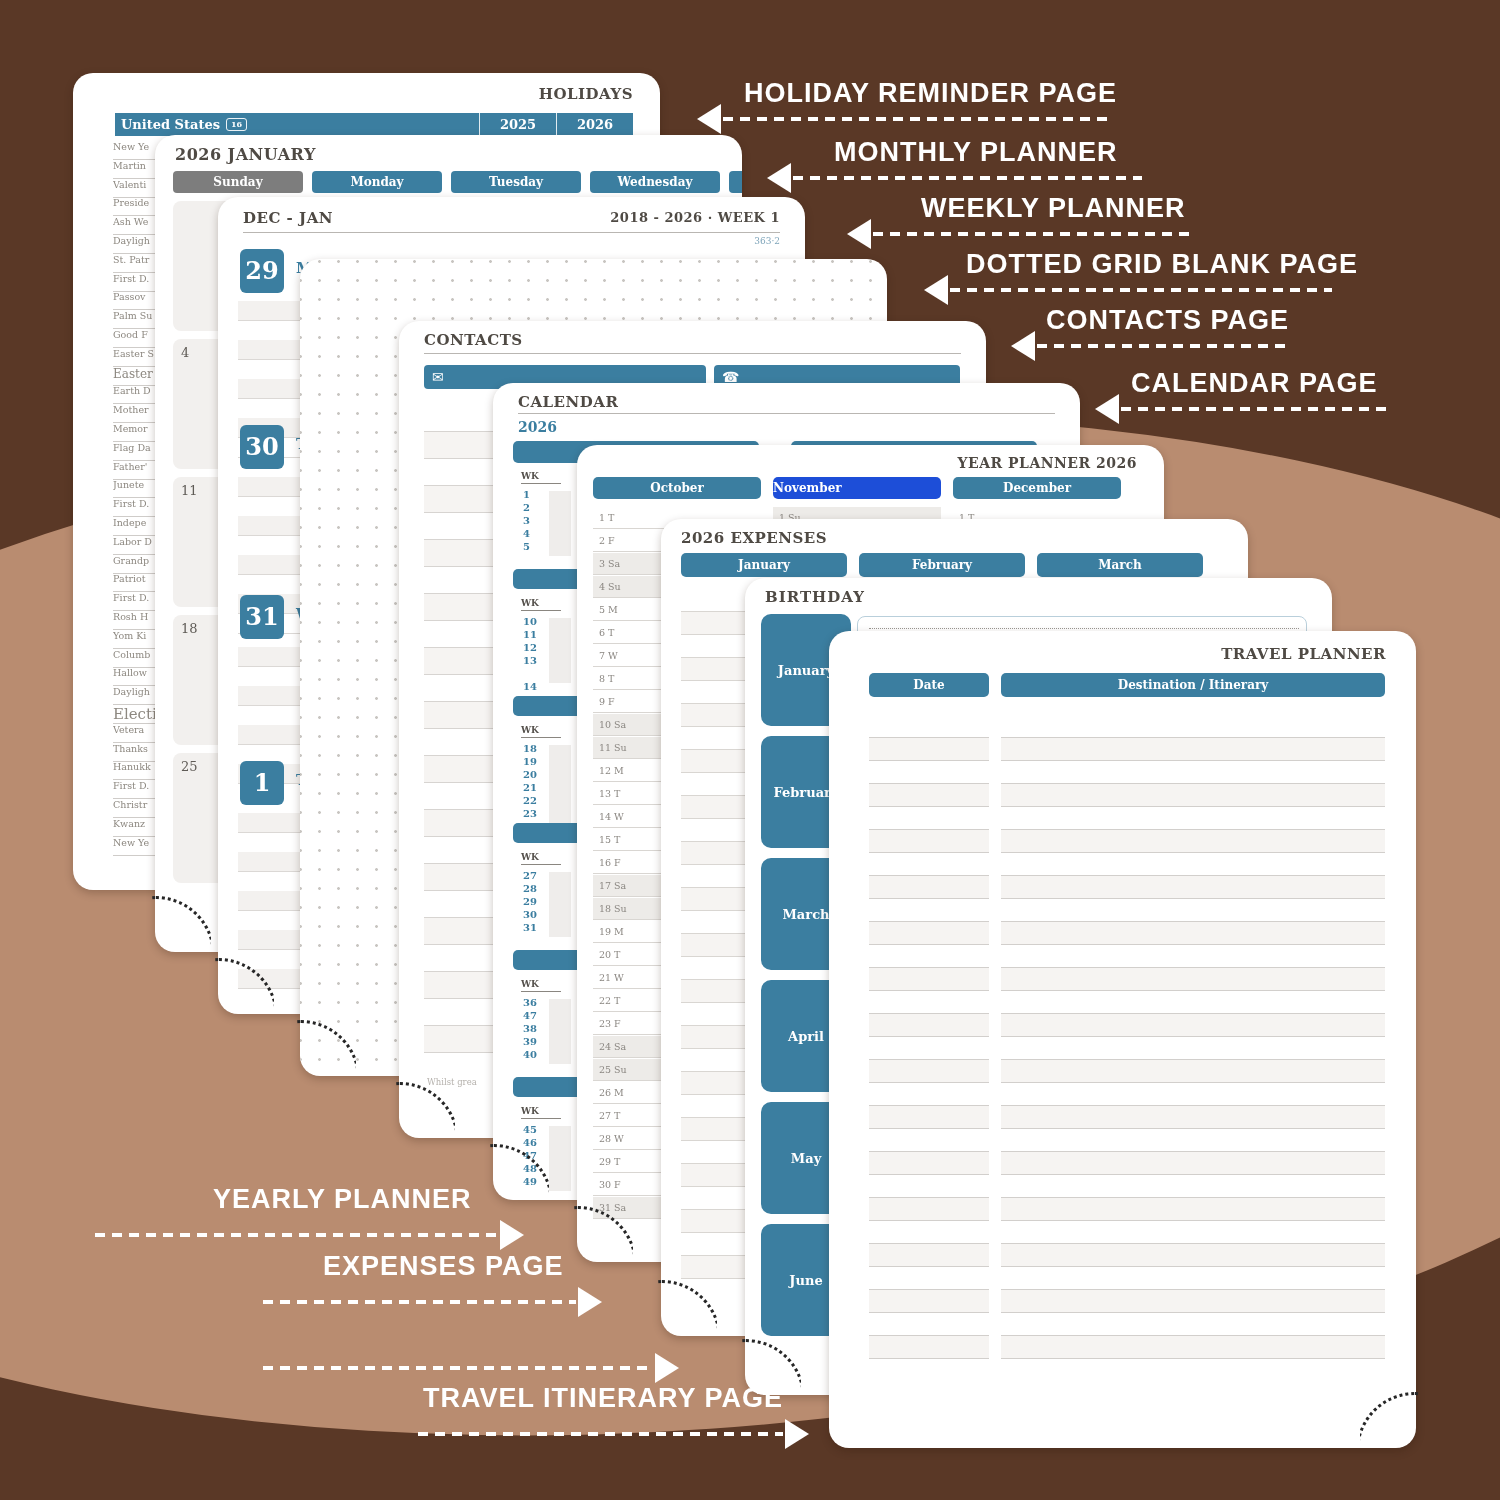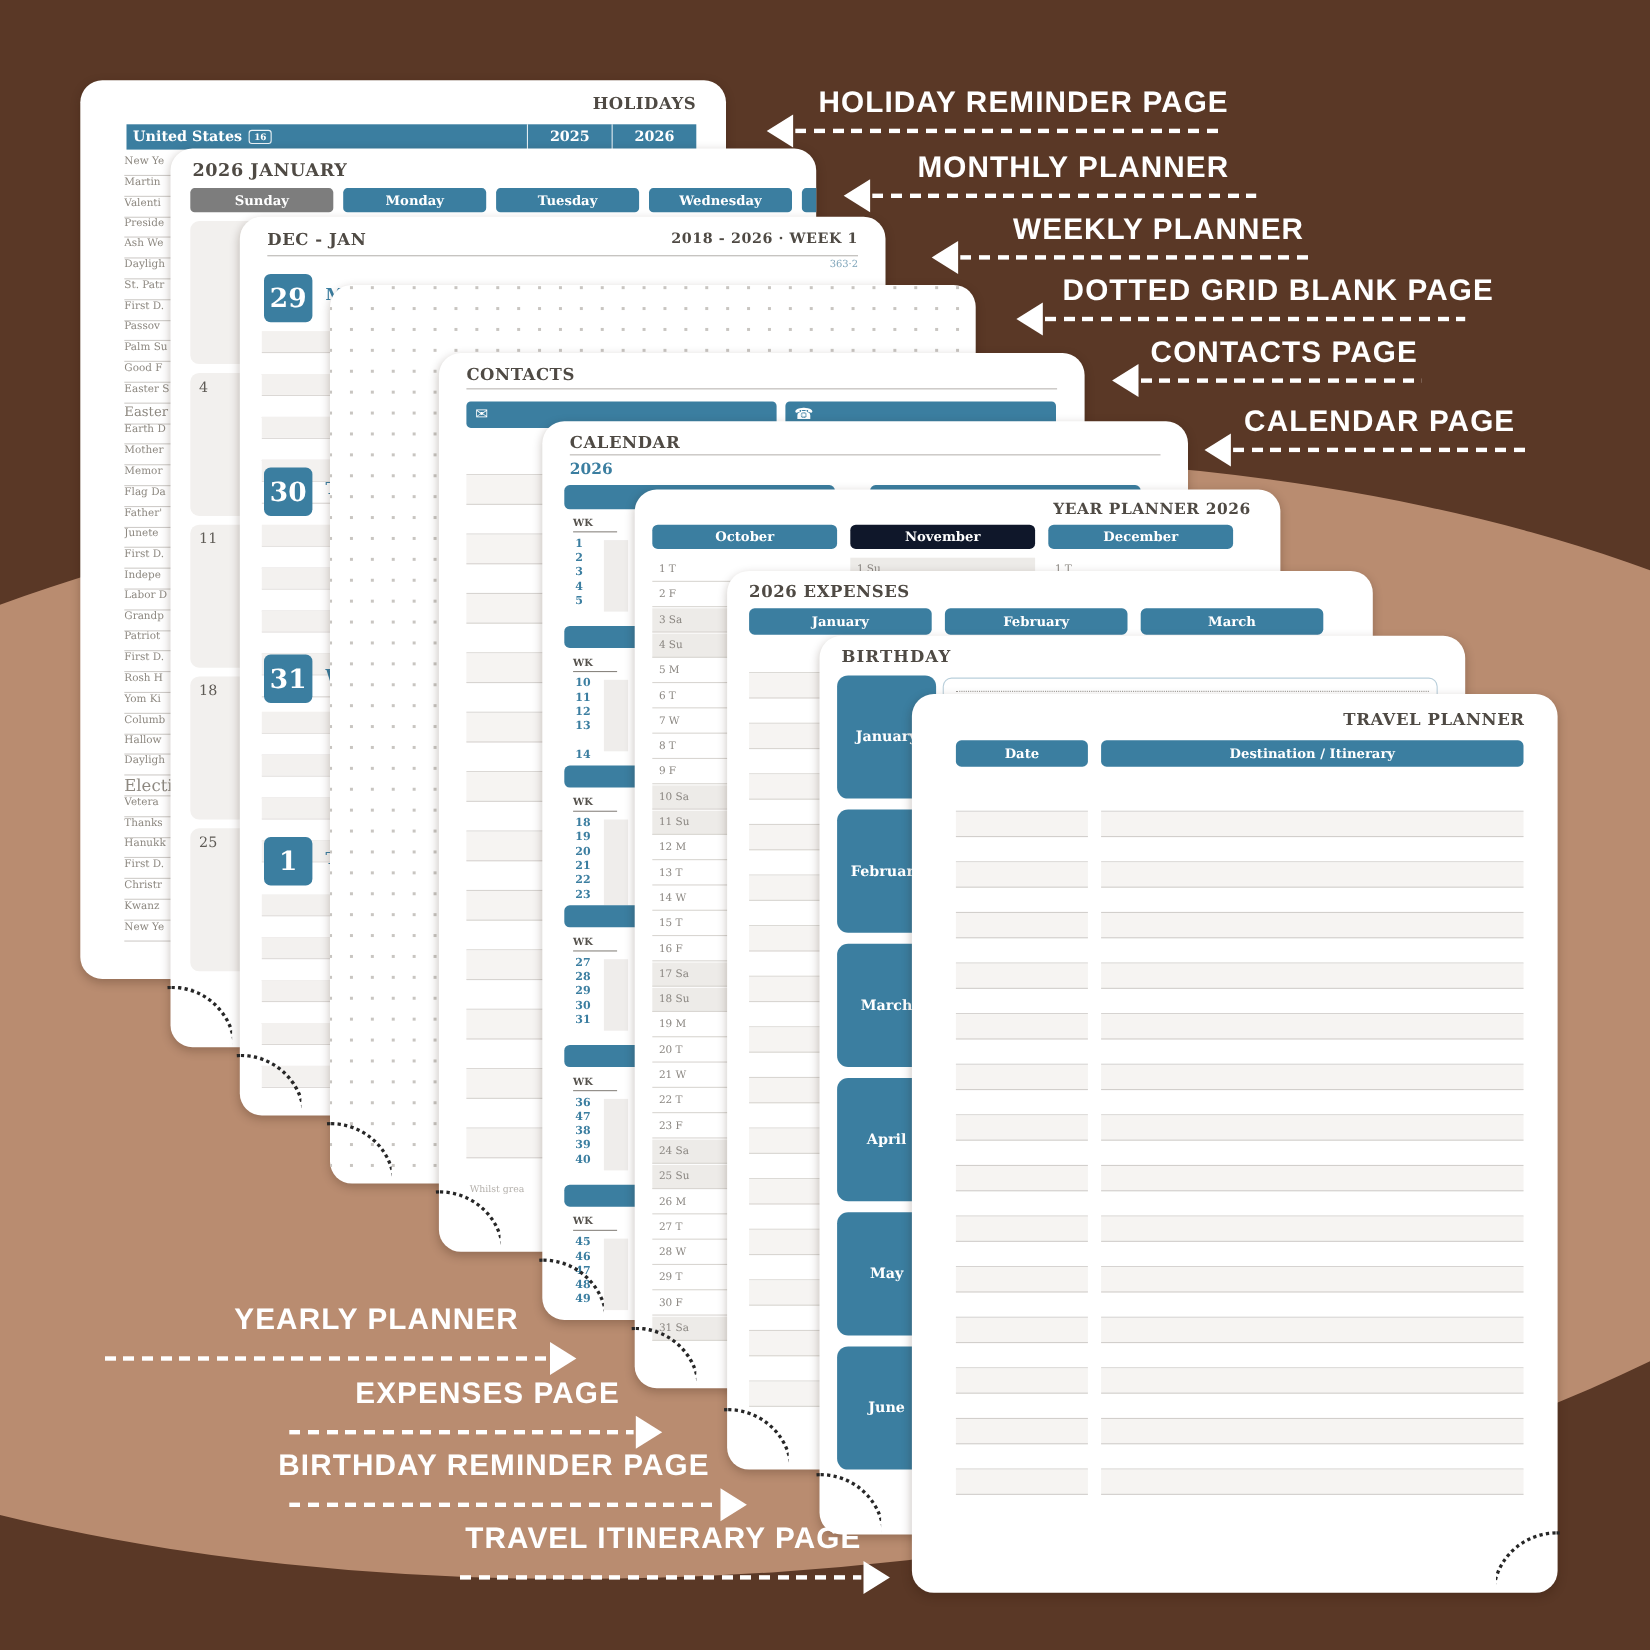--- a/index.html
+++ b/index.html
@@ -291,21 +291,21 @@
       <div style="position: absolute; left: 56px; top: 743px; width: 22px; height: 65px; background: rgb(239, 237, 235);"></div>
       <div style="position: absolute; left: 30px; top: 741px; font-size: 10px; font-weight: bold; color: rgb(59, 126, 160);">45</div>
       <div style="position: absolute; left: 30px; top: 754px; font-size: 10px; font-weight: bold; color: rgb(59, 126, 160);">46</div>
       <div style="position: absolute; left: 30px; top: 767px; font-size: 10px; font-weight: bold; color: rgb(59, 126, 160);">47</div>
       <div style="position: absolute; left: 30px; top: 780px; font-size: 10px; font-weight: bold; color: rgb(59, 126, 160);">48</div>
       <div style="position: absolute; left: 30px; top: 793px; font-size: 10px; font-weight: bold; color: rgb(59, 126, 160);">49</div>
     </div>
     <div class="page" style="left: 577px; top: 445px;">
       <div class="ttl" style="position: absolute; right: 27px; top: 10px; font-size: 14px; color: rgb(79, 74, 68);">YEAR PLANNER 2026</div>
       <div style="position: absolute; left: 16px; top: 32px; width: 168px; height: 22px; background: rgb(59, 126, 160); border-radius: 5px; color: rgb(255, 255, 255); font-weight: bold; font-size: 12px; text-align: center; line-height: 22px;">October</div>
-      <div style="position: absolute; left: 196px; top: 32px; width: 168px; height: 22px; background: #0f172a; border-radius: 5px; color: rgb(255, 255, 255); font-weight: bold; font-size: 12px; text-align: center; line-height: 22px;">November</div>
+      <div style="position: absolute; left: 196px; top: 32px; width: 168px; height: 22px; background: #1d4ed8; border-radius: 5px; color: rgb(255, 255, 255); font-weight: bold; font-size: 12px; text-align: left; line-height: 22px;">November</div>
       <div style="position: absolute; left: 376px; top: 32px; width: 168px; height: 22px; background: rgb(59, 126, 160); border-radius: 5px; color: rgb(255, 255, 255); font-weight: bold; font-size: 12px; text-align: center; line-height: 22px;">December</div>
       <div style="position: absolute; left: 16px; top: 62px; width: 168px; height: 22px; border-bottom: 1px solid rgb(217, 214, 210); font-size: 9.5px; color: rgb(139, 135, 130); line-height: 22px; padding-left: 6px; box-sizing: border-box;">1  T</div>
       <div style="position: absolute; left: 16px; top: 85px; width: 168px; height: 22px; border-bottom: 1px solid rgb(217, 214, 210); font-size: 9.5px; color: rgb(139, 135, 130); line-height: 22px; padding-left: 6px; box-sizing: border-box;">2  F</div>
       <div style="position: absolute; left: 16px; top: 108px; width: 168px; height: 22px; border-bottom: 1px solid rgb(217, 214, 210); font-size: 9.5px; color: rgb(139, 135, 130); line-height: 22px; background: rgb(237, 235, 232); padding-left: 6px; box-sizing: border-box;">3  Sa</div>
       <div style="position: absolute; left: 16px; top: 131px; width: 168px; height: 22px; border-bottom: 1px solid rgb(217, 214, 210); font-size: 9.5px; color: rgb(139, 135, 130); line-height: 22px; background: rgb(237, 235, 232); padding-left: 6px; box-sizing: border-box;">4  Su</div>
       <div style="position: absolute; left: 16px; top: 154px; width: 168px; height: 22px; border-bottom: 1px solid rgb(217, 214, 210); font-size: 9.5px; color: rgb(139, 135, 130); line-height: 22px; padding-left: 6px; box-sizing: border-box;">5  M</div>
       <div style="position: absolute; left: 16px; top: 177px; width: 168px; height: 22px; border-bottom: 1px solid rgb(217, 214, 210); font-size: 9.5px; color: rgb(139, 135, 130); line-height: 22px; padding-left: 6px; box-sizing: border-box;">6  T</div>
       <div style="position: absolute; left: 16px; top: 200px; width: 168px; height: 22px; border-bottom: 1px solid rgb(217, 214, 210); font-size: 9.5px; color: rgb(139, 135, 130); line-height: 22px; padding-left: 6px; box-sizing: border-box;">7  W</div>
       <div style="position: absolute; left: 16px; top: 223px; width: 168px; height: 22px; border-bottom: 1px solid rgb(217, 214, 210); font-size: 9.5px; color: rgb(139, 135, 130); line-height: 22px; padding-left: 6px; box-sizing: border-box;">8  T</div>
       <div style="position: absolute; left: 16px; top: 246px; width: 168px; height: 22px; border-bottom: 1px solid rgb(217, 214, 210); font-size: 9.5px; color: rgb(139, 135, 130); line-height: 22px; padding-left: 6px; box-sizing: border-box;">9  F</div>
@@ -546,19 +546,18 @@
     <div class="dash" style="left: 1037px; top: 344px; width: 255px;"></div>
     <div class="callout" style="position: absolute; left: 1131px; top: 368px;">CALENDAR PAGE</div>
     <div class="arrL" style="left: 1095px; top: 394px;"></div>
     <div class="dash" style="left: 1121px; top: 407px; width: 271px;"></div>
     <div class="callout" style="position: absolute; left: 213px; top: 1184px;">YEARLY PLANNER</div>
     <div class="dash" style="left: 95px; top: 1233px; width: 403px;"></div>
     <div class="arrR" style="left: 500px; top: 1220px;"></div>
     <div class="callout" style="position: absolute; left: 323px; top: 1251px;">EXPENSES PAGE</div>
     <div class="dash" style="left: 263px; top: 1300px; width: 313px;"></div>
     <div class="arrR" style="left: 578px; top: 1287px;"></div>
-    <div class="callout" style="position: absolute; left: 253px; top: 1317px;">BIRTHDAY REMINDER PAGE</div>
     <div class="dash" style="left: 263px; top: 1366px; width: 390px;"></div>
     <div class="arrR" style="left: 655px; top: 1353px;"></div>
     <div class="callout" style="position: absolute; left: 423px; top: 1383px;">TRAVEL ITINERARY PAGE</div>
     <div class="dash" style="left: 418px; top: 1432px; width: 365px;"></div>
     <div class="arrR" style="left: 785px; top: 1419px;"></div>
   </div>
 
 </body></html>

